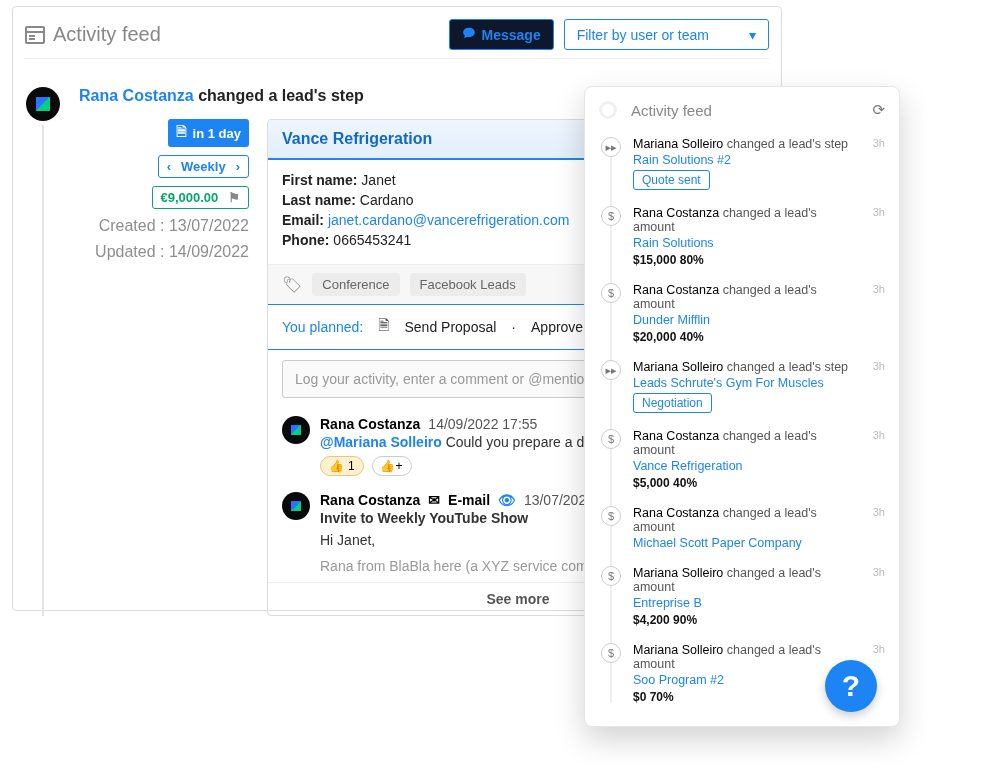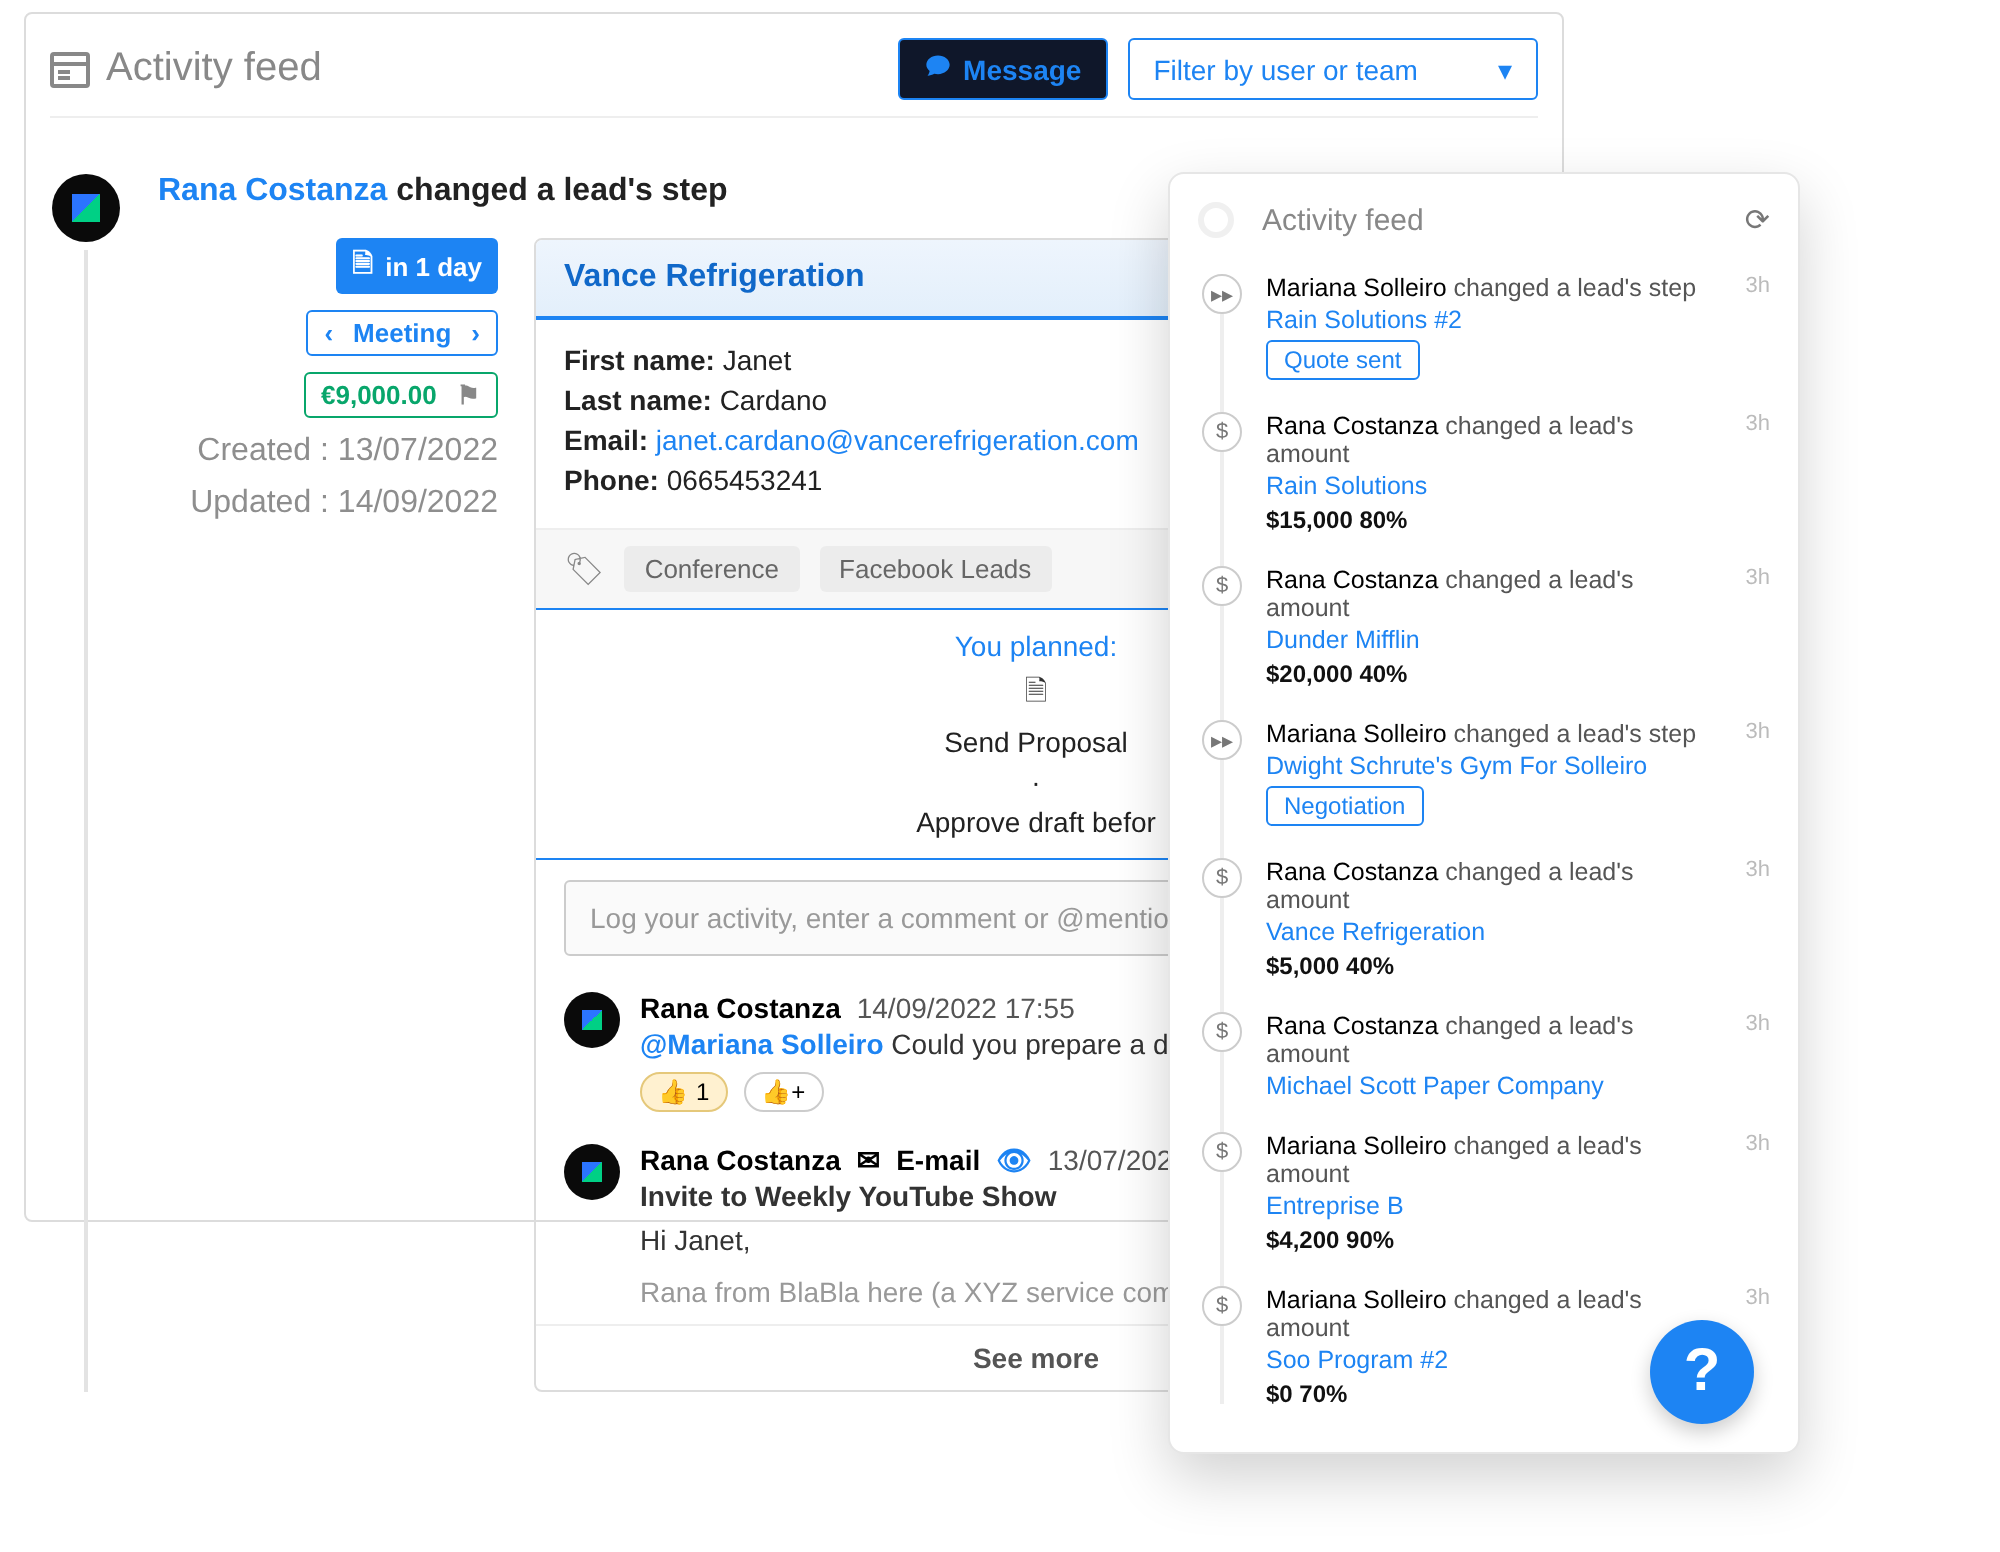--- a/index.html
+++ b/index.html
@@ -103,21 +103,21 @@
   .tags-row { display: flex; align-items: center; gap: 10px; padding: 8px 14px; border-top: 1px solid #eee; background: #f7f7f7; }
   .tag-icon { color: #888; }
   .tag { background: #ececec; color: #666; border-radius: 3px; padding: 4px 10px; font-size: 13px; }
 
   .planned-bar {
     border: 1px solid #1d84f3;
     border-left: none; border-right: none;
     padding: 10px 14px;
     font-size: 14px;
     color: #222;
-    display: flex; gap: 4px; align-items: center; flex-direction: column;
+    display: flex; gap: 15px; align-items: center;
   }
   .planned-bar .label { color: #1d84f3; }
   .doc-icon { color: #333; }
 
   .comment-input {
     margin: 10px 14px;
     border: 1px solid #ccc;
     border-radius: 3px;
     background: #fafafa;
     padding: 10px 12px;
@@ -261,21 +261,21 @@
         <span>changed a lead's step</span>
       </div>
 
       <div class="event-content">
         <div class="event-left">
           <span class="badge blue">
             <span>🗎</span>
             <span>in 1 day</span>
           </span>
           <span class="badge outline-blue">
-            <span>Meeting</span>
+            <span>Weekly</span>
           </span>
           <span class="badge outline-green">
             <span>€9,000.00</span>
             <span class="flag">⚑</span>
           </span>
           <div class="meta-line">Created : 13/07/2022</div>
           <div class="meta-line">Updated : 14/09/2022</div>
         </div>
 
         <div class="event-right">
@@ -381,21 +381,21 @@
       <div class="line1"><span class="user">Rana Costanza</span> changed a lead's amount</div>
       <div class="line2">Dunder Mifflin</div>
       <div class="line3">$20,000 40%</div>
     </div>
     <div class="feed-time">3h</div>
   </div>
       <div class="feed-item">
     <div class="feed-icon-circle">▸▸</div>
     <div class="feed-body">
       <div class="line1"><span class="user">Mariana Solleiro</span> changed a lead's step</div>
-      <div class="line2">Dwight Schrute's Gym For Solleiro</div>
+      <div class="line2">Leads Schrute's Gym For Muscles</div>
       <span class="step-pill">Negotiation</span>
     </div>
     <div class="feed-time">3h</div>
   </div>
       <div class="feed-item">
     <div class="feed-icon-circle">$</div>
     <div class="feed-body">
       <div class="line1"><span class="user">Rana Costanza</span> changed a lead's amount</div>
       <div class="line2">Vance Refrigeration</div>
       <div class="line3">$5,000 40%</div>

